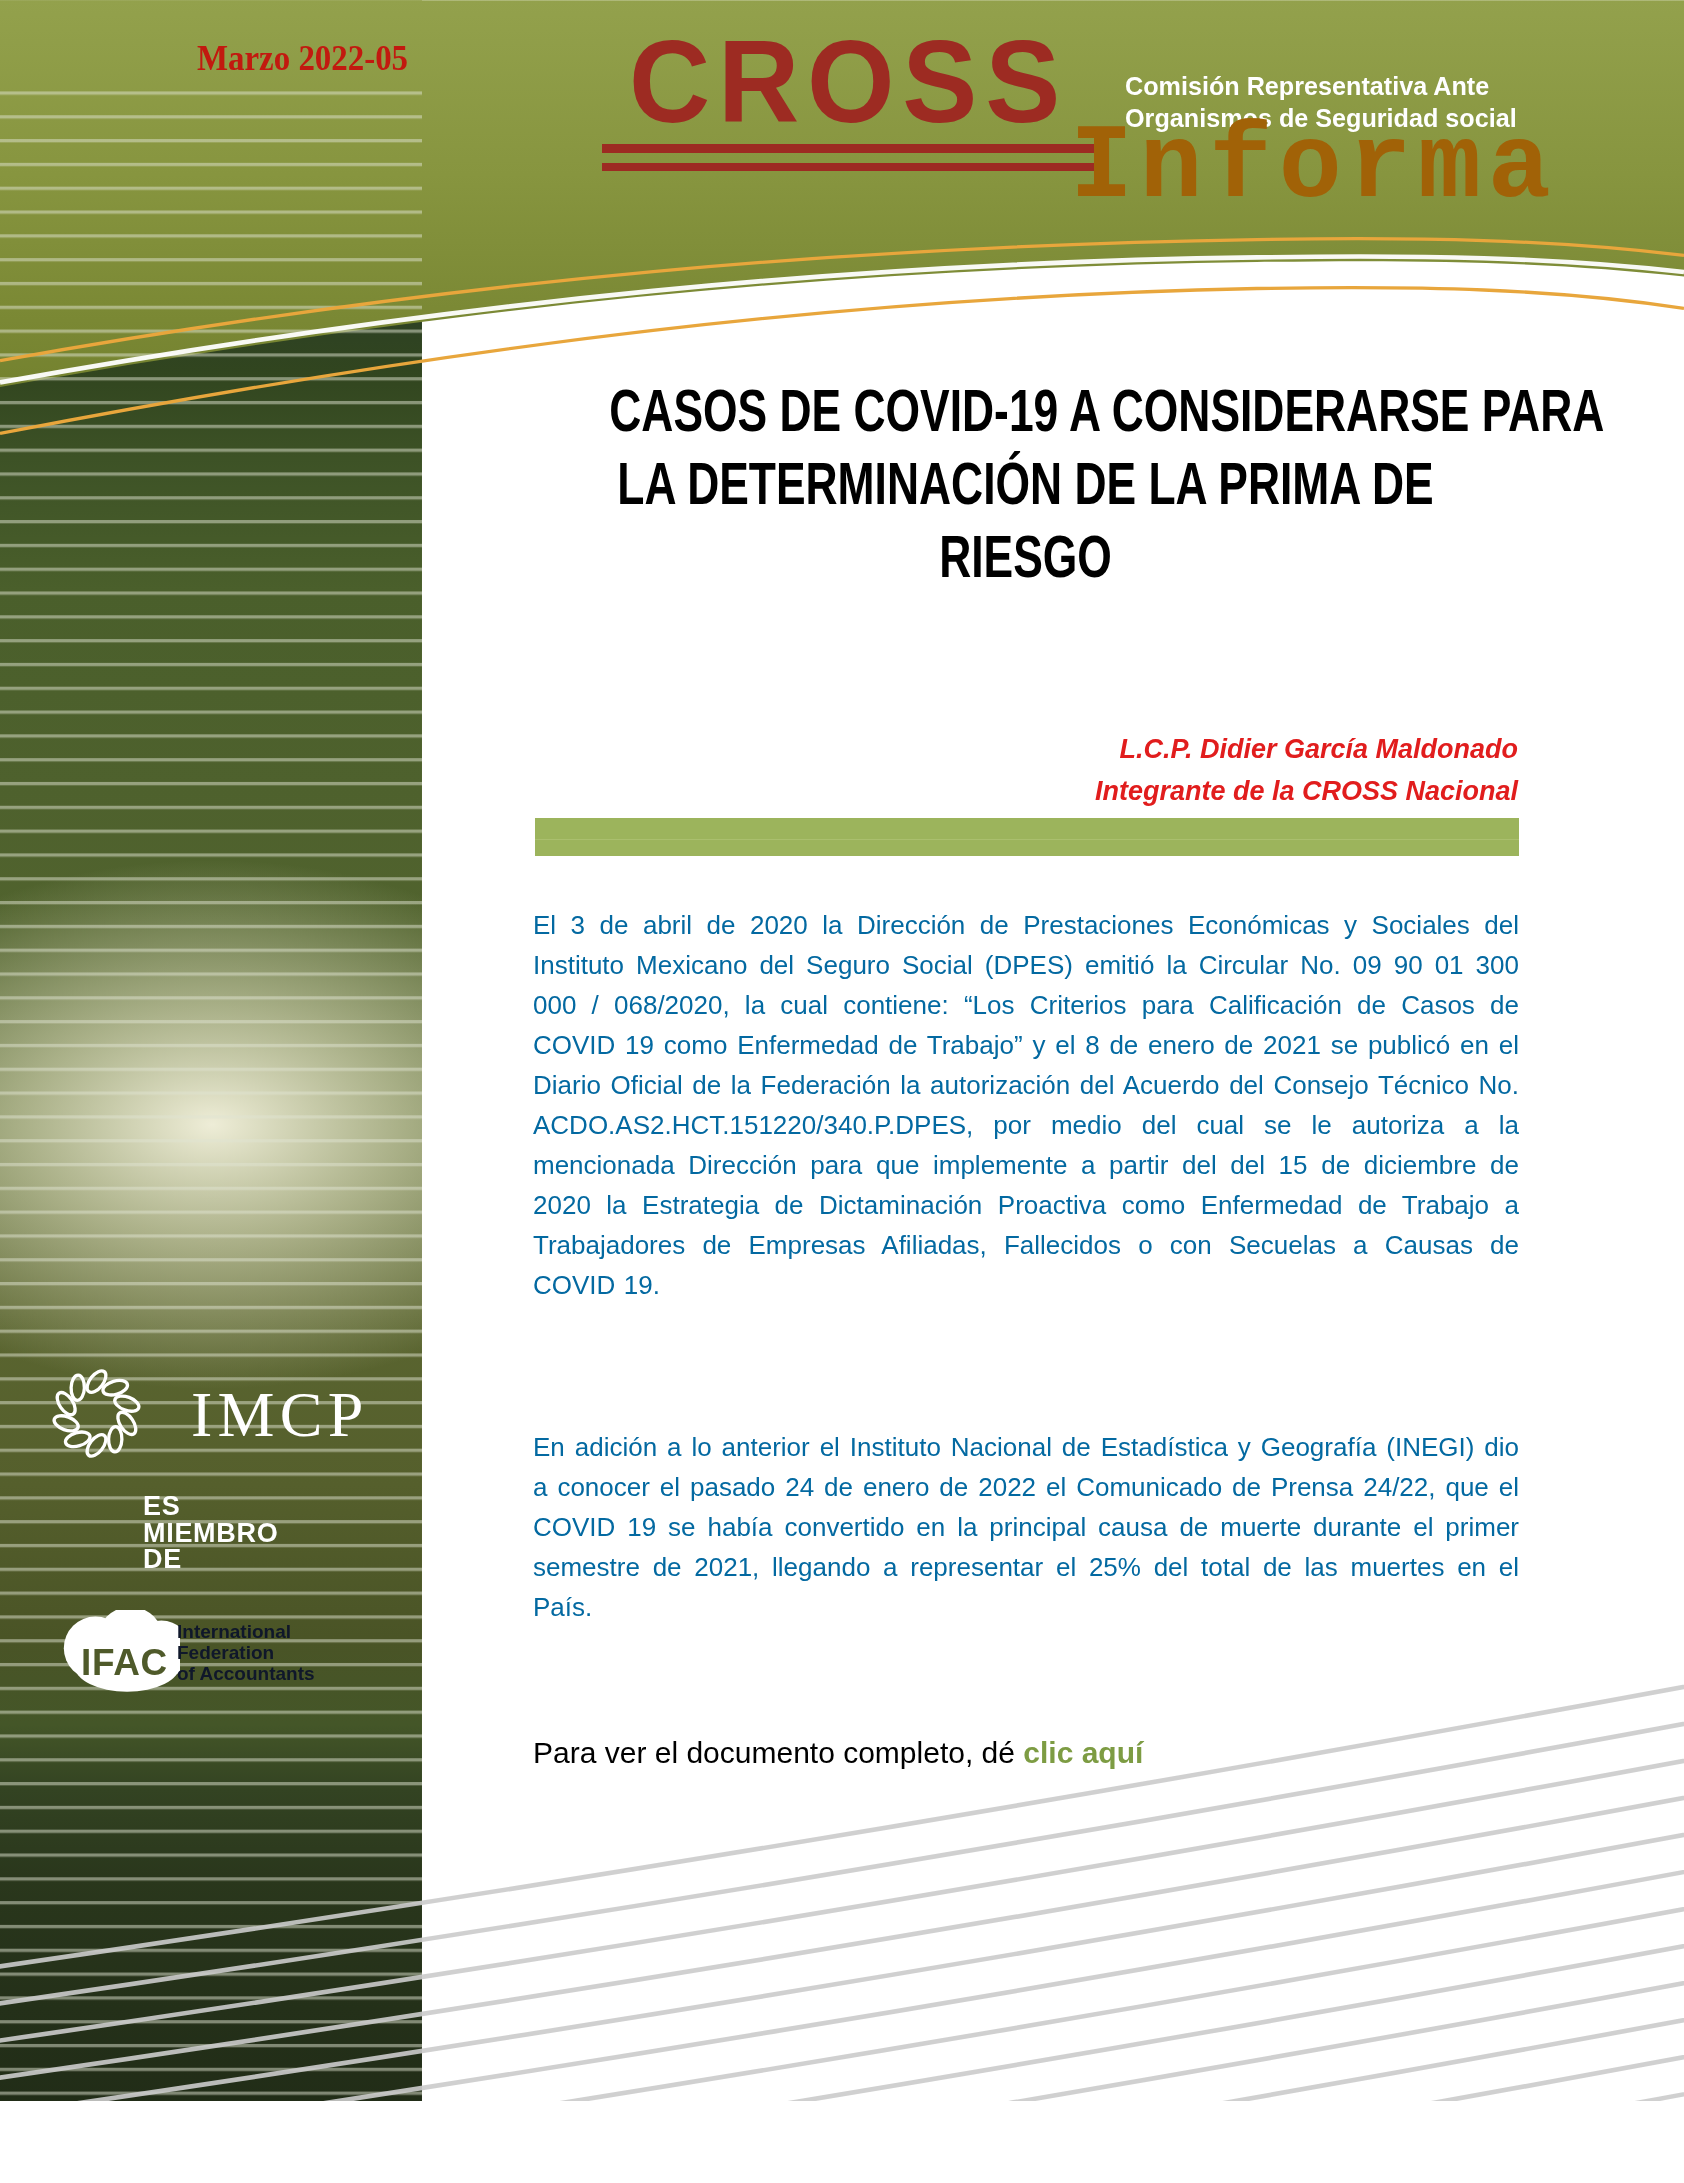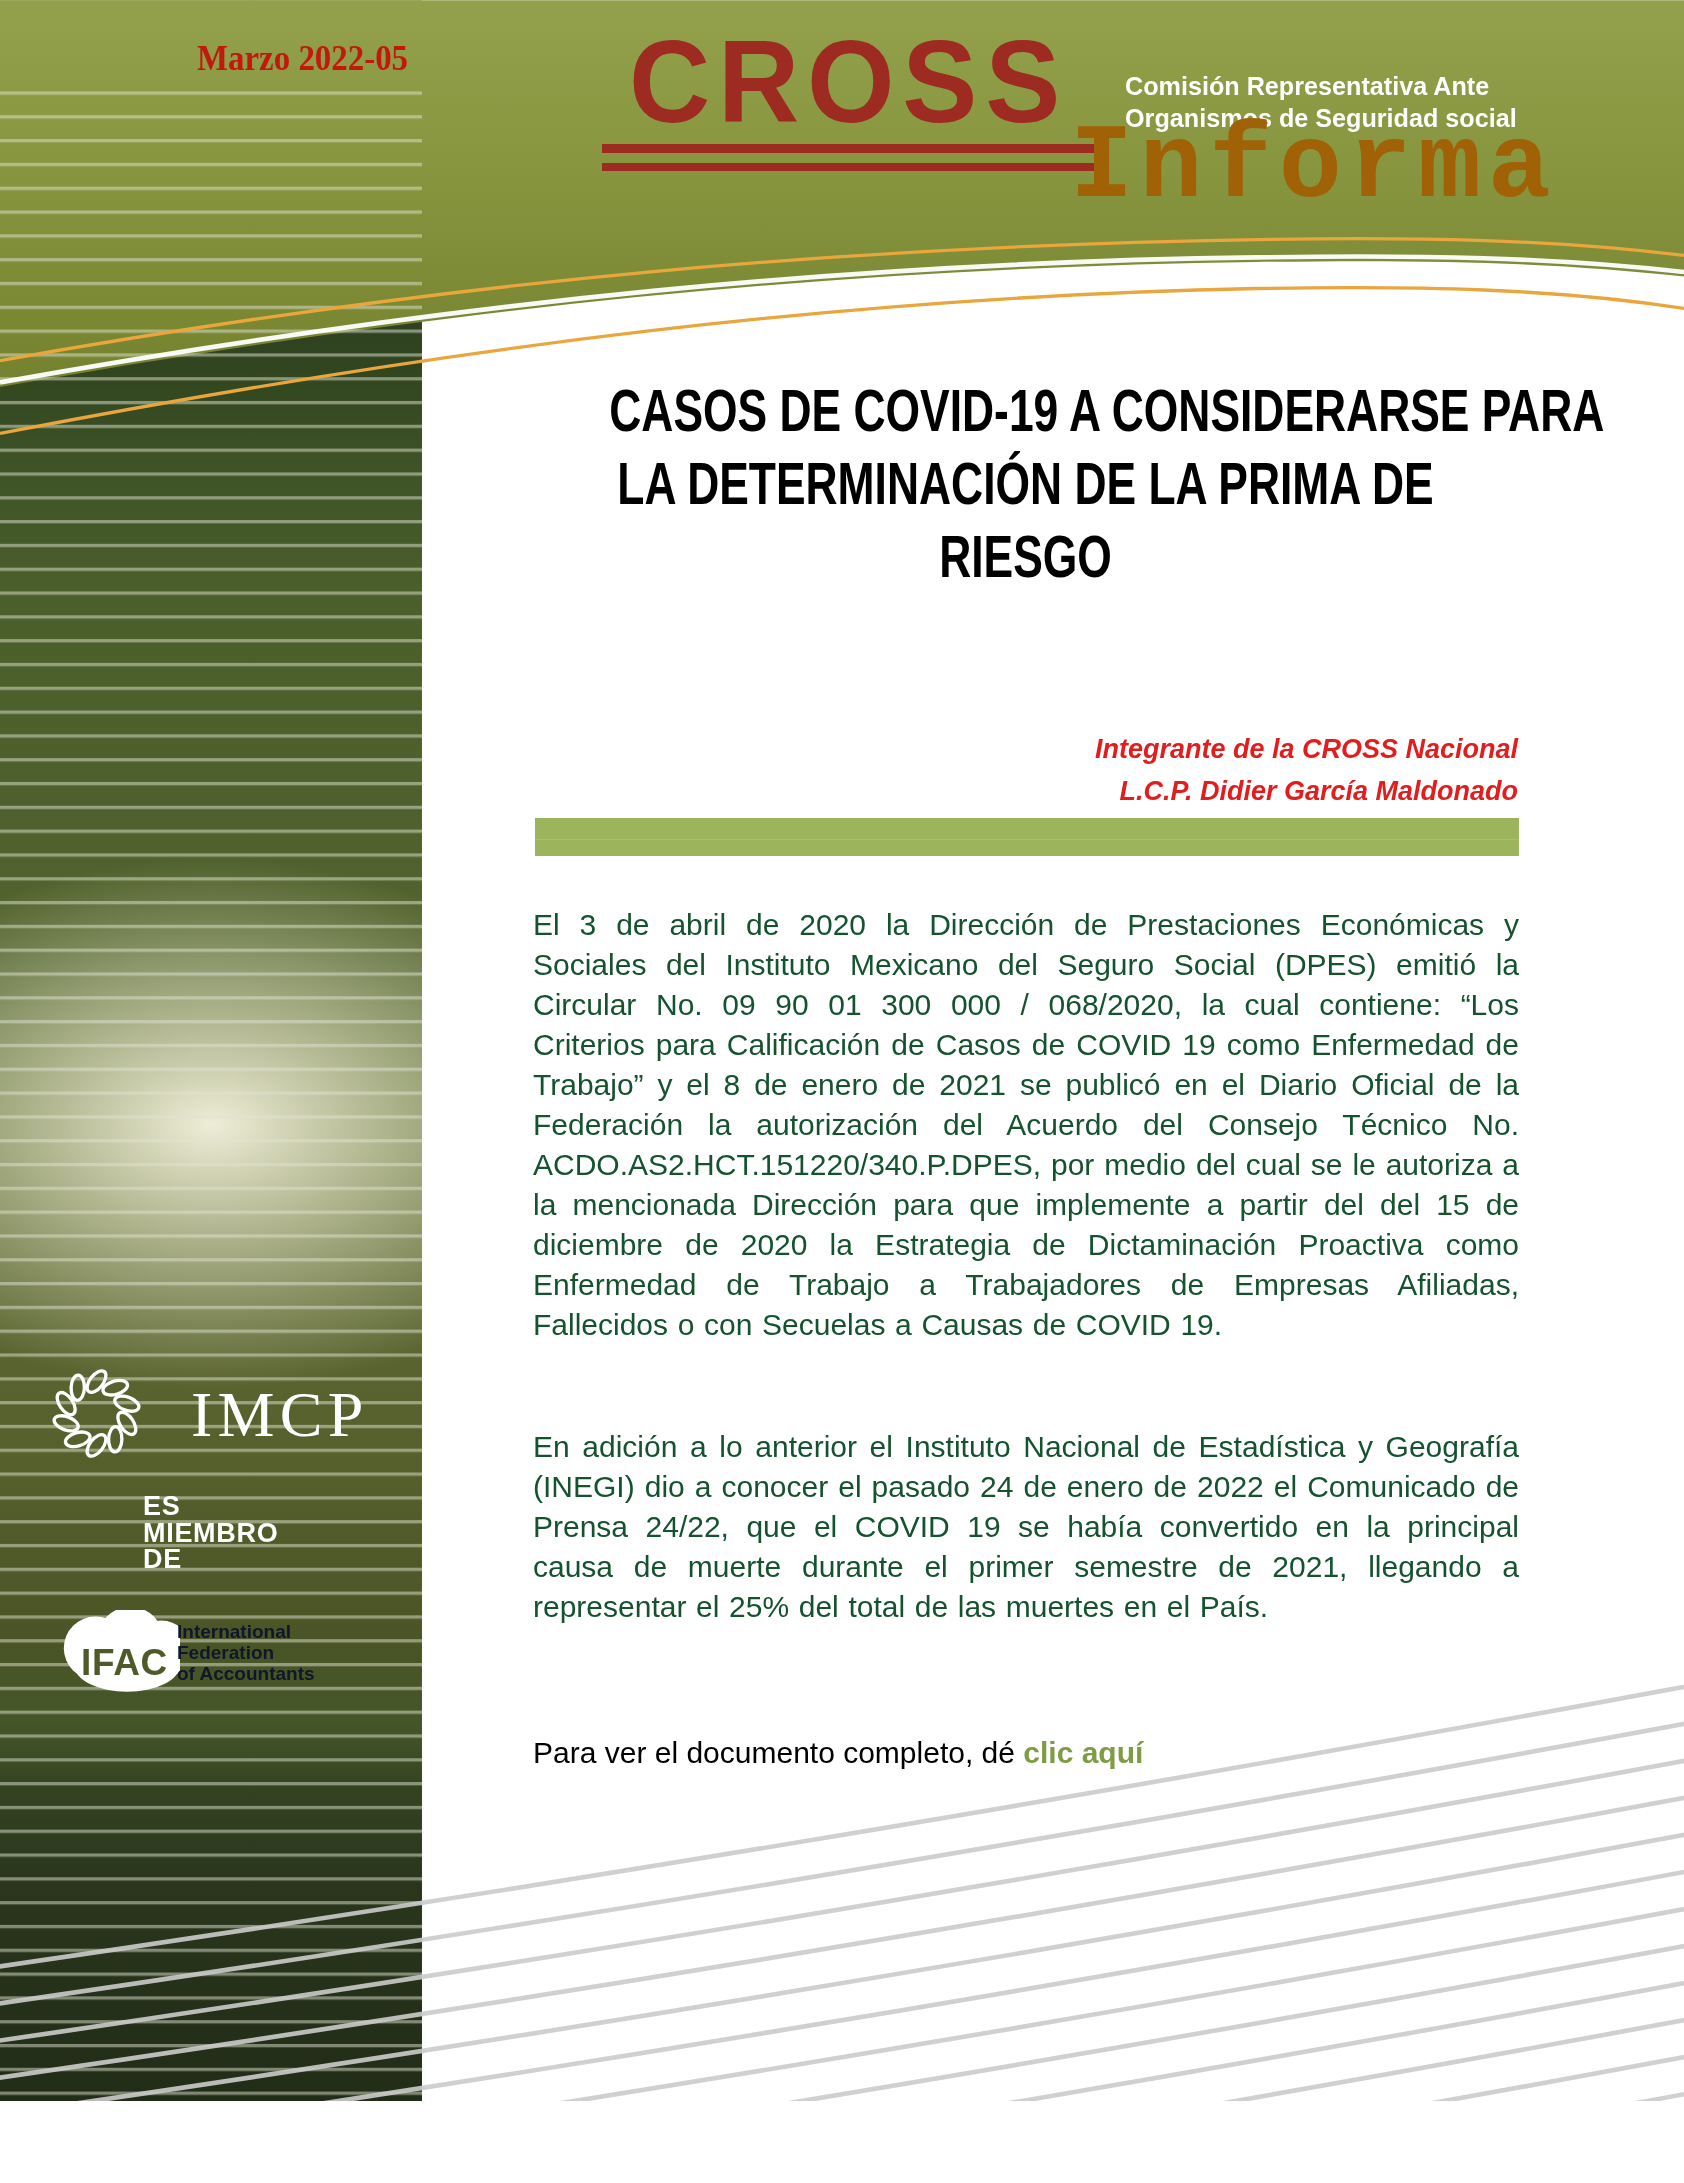--- a/index.html
+++ b/index.html
@@ -73,21 +73,21 @@
     text-align:right;color:#e11d1d;
     font-style:italic;font-weight:700;
     font-size:27px;line-height:42px;
   }
   .accent-bar{
     left:535px;top:818px;width:984px;height:38px;
     background:linear-gradient(#9cb45c 0 54%, #aabf6e 54% 57%, #9cb45c 57%);
   }
   .body-par{
     left:533px;width:986px;
-    color:#14532d;font-size:30px;line-height:40px;
+    color:#0369a1;font-size:26px;line-height:40px;
     text-align:justify;word-spacing:1.3px;
   }
   .par1{top:905px;}
   .par2{top:1403px;margin-top:24px;}
   .footer-note{
     left:533px;top:1733px;width:1059px;
     color:#000000;font-size:30px;line-height:40px;
   }
   .doc-link{color:#7d9c43;font-weight:700;cursor:pointer;}
 </style>
@@ -239,22 +239,22 @@
     <div>of Accountants</div>
   </div>
 
   <div class="abs article-title">
     <div class="tline">CASOS DE COVID-19 A CONSIDERARSE PARA</div>
     <div class="tline">LA DETERMINACIÓN DE LA PRIMA DE</div>
     <div class="tline">RIESGO</div>
   </div>
 
   <div class="abs author-block">
+    <div>L.C.P. Didier García Maldonado</div>
     <div>Integrante de la CROSS Nacional</div>
-    <div>L.C.P. Didier García Maldonado</div>
   </div>
 
   <div class="abs accent-bar"></div>
 
   <div class="abs body-par par1">El 3 de abril de 2020 la Dirección de Prestaciones Económicas y Sociales del Instituto Mexicano del Seguro Social (DPES) emitió la Circular No. 09 90 01 300 000 / 068/2020, la cual contiene: “Los Criterios para Calificación de Casos de COVID 19 como Enfermedad de Trabajo” y el 8 de enero de 2021 se publicó en el Diario Oficial de la Federación la autorización del Acuerdo del Consejo Técnico No. ACDO.AS2.HCT.151220/340.P.DPES, por medio del cual se le autoriza a la mencionada Dirección para que implemente a partir del del 15 de diciembre de 2020 la Estrategia de Dictaminación Proactiva como Enfermedad de Trabajo a Trabajadores de Empresas Afiliadas, Fallecidos o con Secuelas a Causas de COVID 19.</div>
 
   <div class="abs body-par par2">En adición a lo anterior el Instituto Nacional de Estadística y Geografía (INEGI) dio a conocer el pasado 24 de enero de 2022 el Comunicado de Prensa 24/22, que el COVID 19 se había convertido en la principal causa de muerte durante el primer semestre de 2021, llegando a representar el 25% del total de las muertes en el País.</div>
 
   <div class="abs footer-note">
     <span>Para ver el documento completo, dé </span><span class="doc-link">clic aquí</span>

